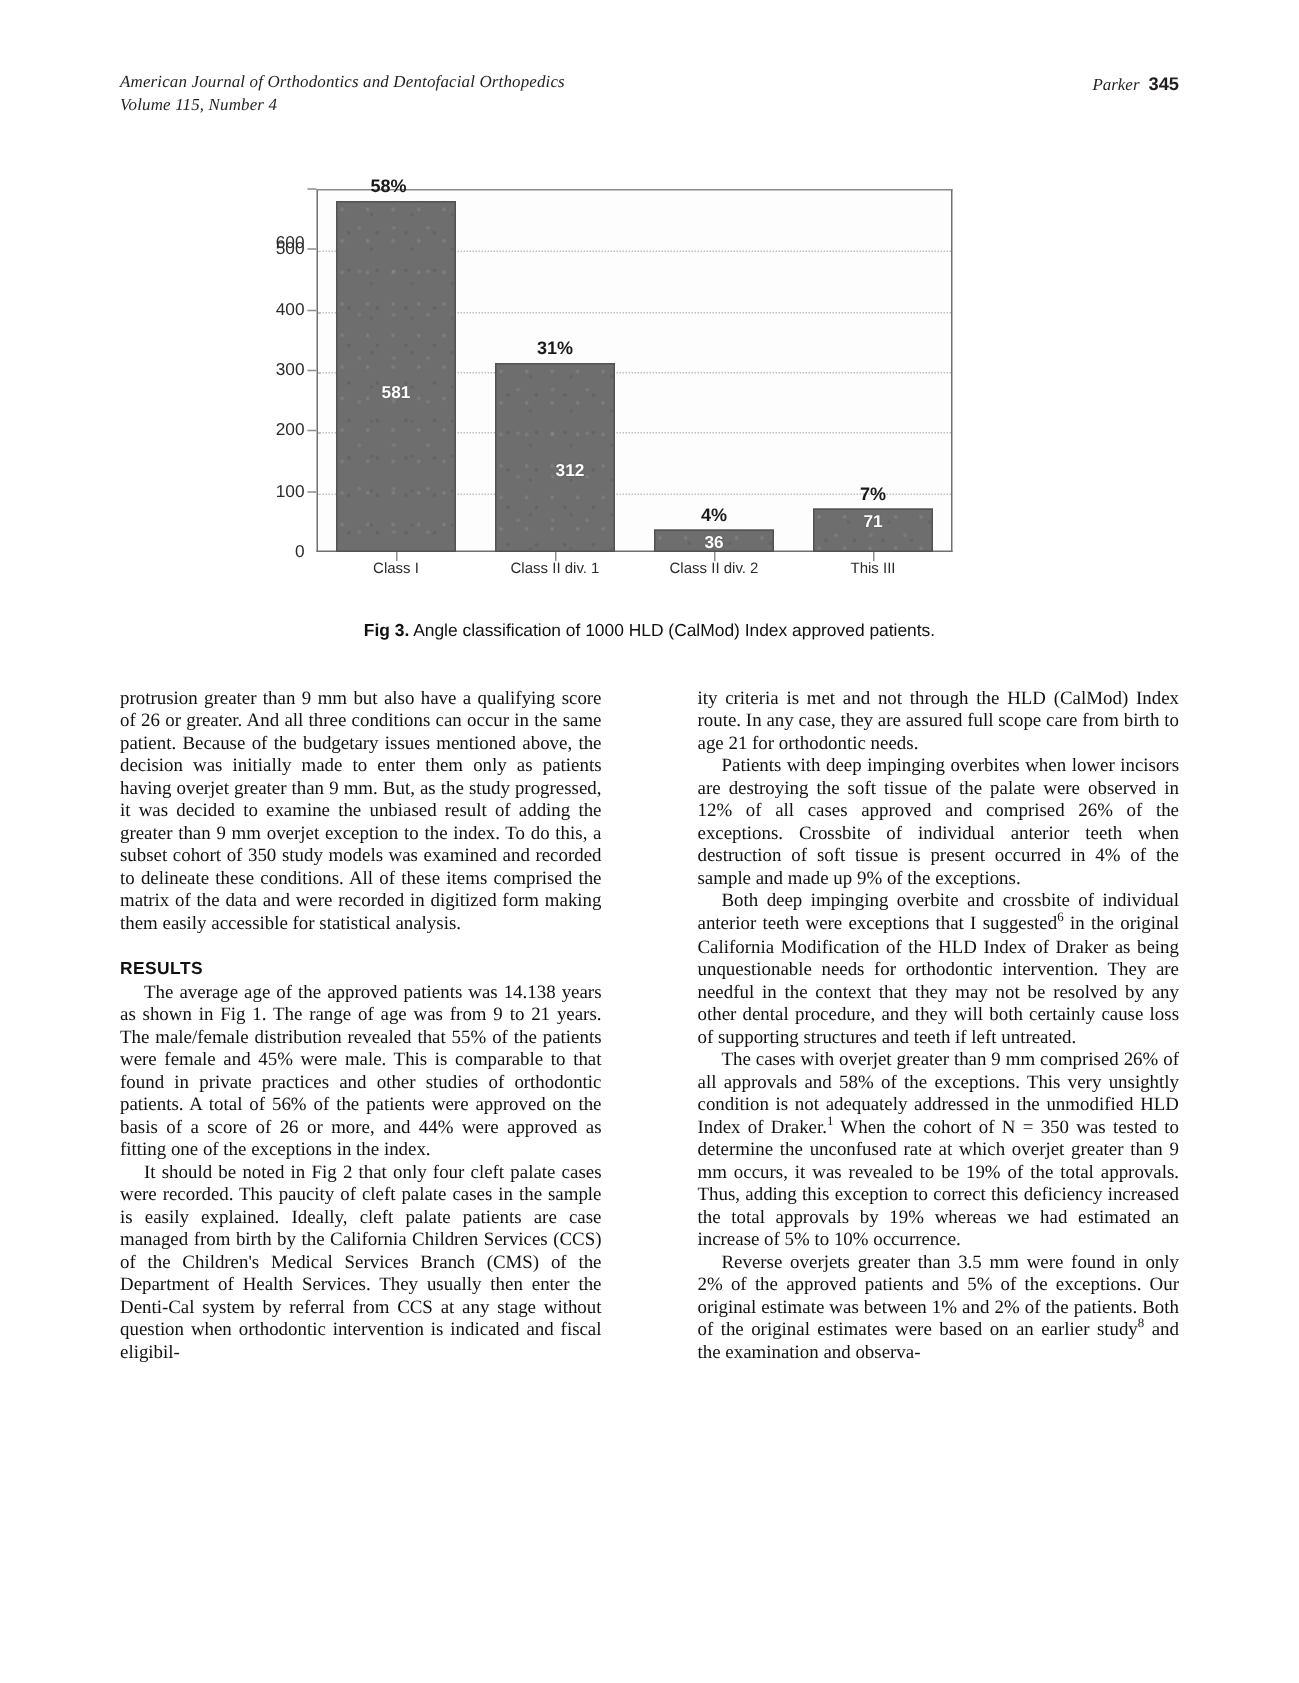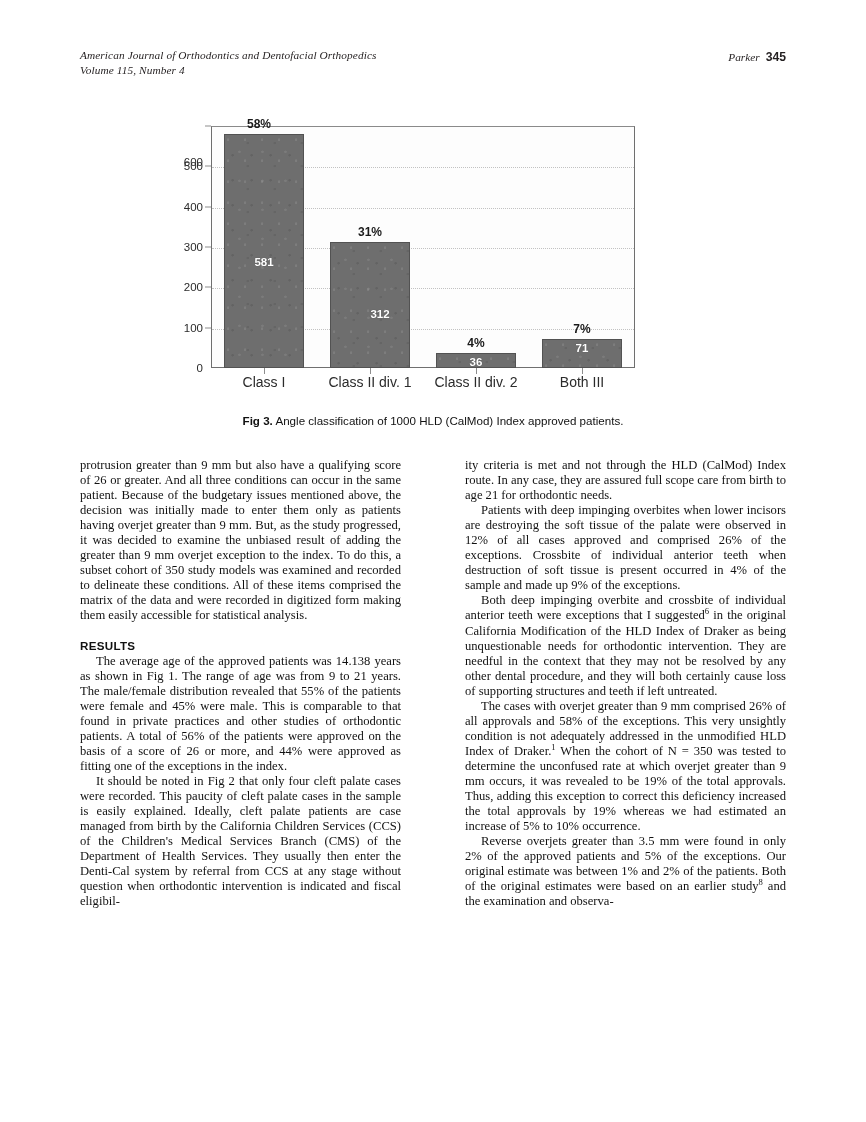--- a/index.html
+++ b/index.html
@@ -171,21 +171,21 @@
     left: 131px;
     top: 262px;
     width: 424px;
     height: 20px;
   }
   .xtick-label {
     position: absolute;
     top: 0;
     text-align: center;
     font-family: "Liberation Sans", sans-serif;
-    font-size: 14px;
+    font-size: 10px;
     color: #2b2b2b;
     white-space: nowrap;
     transform: translateX(-50%);
   }
   .xtick-mark {
     position: absolute;
     top: -6px;
     width: 0;
     height: 6px;
     border-left: 1px solid #8d8d8d;
@@ -305,21 +305,21 @@
           <div class="bar-pct" style="left: 331px; width: 80px; top: 196.363px;">7%</div>
         </div>
 
       <div class="xaxis" id="x-axis">
           <div class="xtick-label" style="left: 53px;">Class I</div>
           <div class="xtick-mark" style="left: 53px;"></div>
           <div class="xtick-label" style="left: 159px;">Class II div. 1</div>
           <div class="xtick-mark" style="left: 159px;"></div>
           <div class="xtick-label" style="left: 265px;">Class II div. 2</div>
           <div class="xtick-mark" style="left: 265px;"></div>
-          <div class="xtick-label" style="left: 371px;">Both III</div>
+          <div class="xtick-label" style="left: 371px;">This III</div>
           <div class="xtick-mark" style="left: 371px;"></div>
         </div>
     </div>
 
     <div class="fig-caption">
       <span class="fig-label">Fig 3.</span><span> Angle classification of 1000 HLD (CalMod) Index approved patients.</span>
     </div>
   </div>
 
   <div class="columns">

